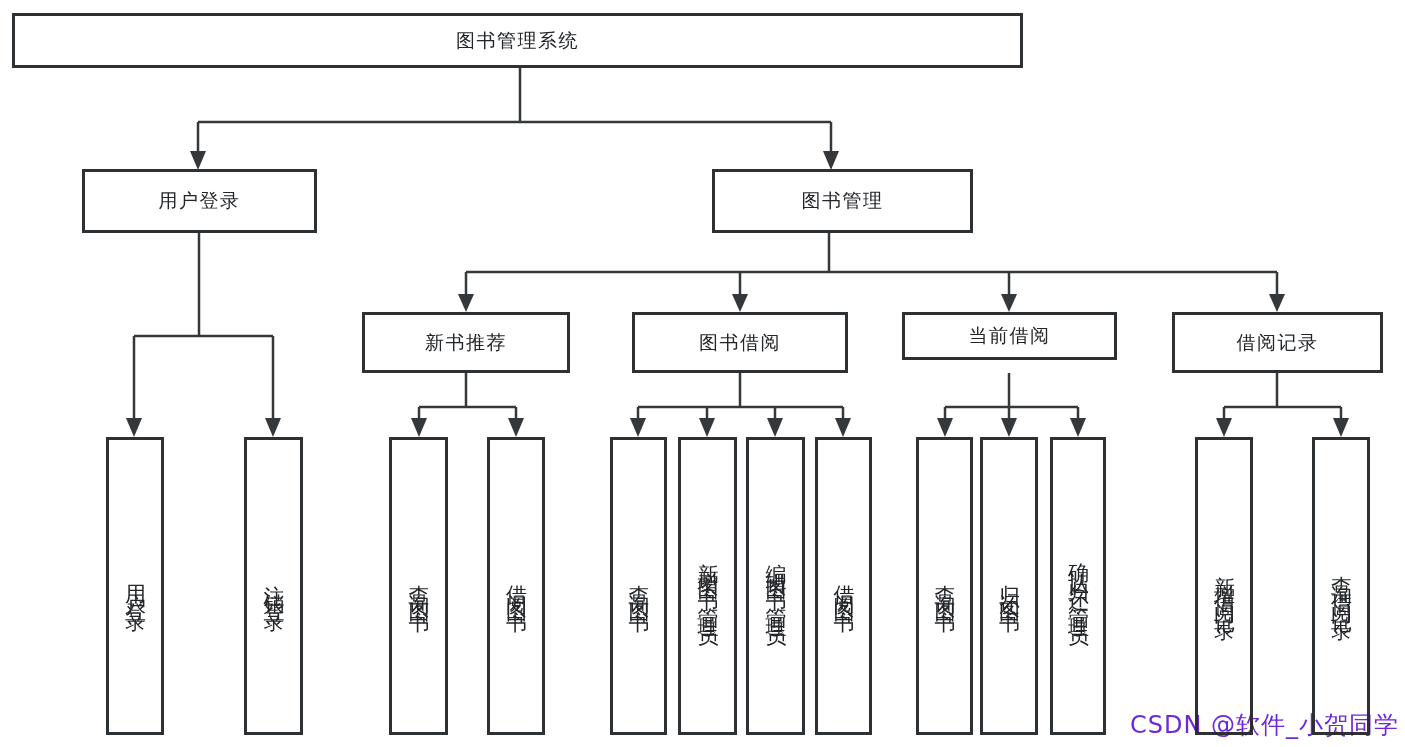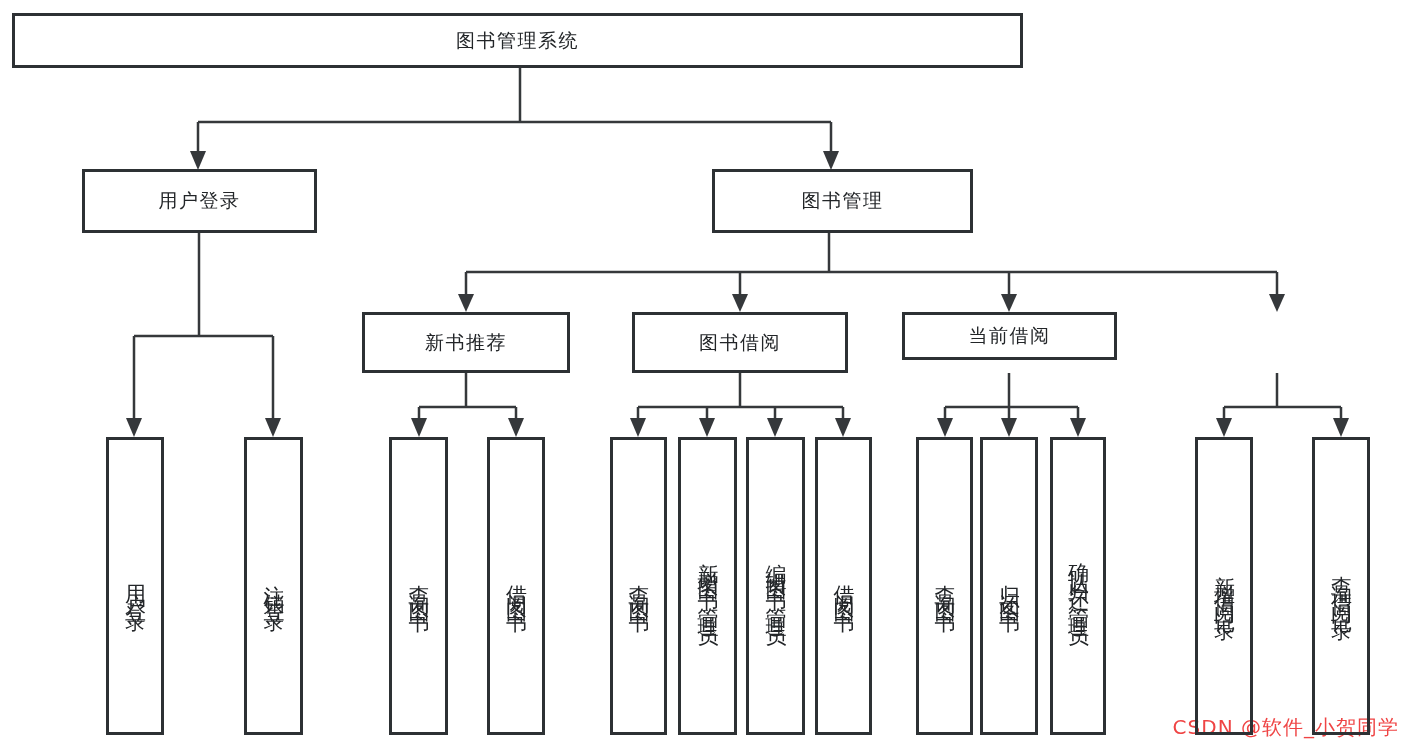--- a/index.html
+++ b/index.html
@@ -13,21 +13,21 @@
     border:3px solid #2d3134;display:flex;align-items:center;justify-content:center;
     z-index:1;
   }
   .node.h span{font-size:19px;letter-spacing:1.5px;white-space:nowrap;}
   .node.v span{
     writing-mode:vertical-rl;text-orientation:mixed;
     font-size:21px;letter-spacing:9px;line-height:1;white-space:nowrap;
   }
   #watermark{
     position:absolute;right:6px;bottom:6px;z-index:3;
-    font-size:20px;letter-spacing:1px;color:#ef4444;mix-blend-mode:darken;
+    font-size:24px;letter-spacing:1px;color:#6d28d9;mix-blend-mode:darken;
     white-space:nowrap;
   }
 </style>
 </head>
 <body>
 
 <div id="stage">
 
   <svg id="wires" width="1405" height="747" viewBox="0 0 1405 747" aria-hidden="true">
     <g stroke="#35383b" stroke-width="2.5" fill="none">
@@ -85,20 +85,23 @@
 
   <div class="node h" style="left:362px;top:312px;width:208px;height:61px">
     <span>新书推荐</span>
   </div>
   <div class="node h" style="left:632px;top:312px;width:216px;height:61px">
     <span>图书借阅</span>
   </div>
   <div class="node h" style="left:902px;top:312px;width:215px;height:48px">
     <span>当前借阅</span>
   </div>
+  <div class="node h" style="left:1172px;top:312px;width:211px;height:61px">
+    <span>借阅记录</span>
+  </div>
 
   <div class="node v" style="left:106px;top:437px;width:58px;height:298px">
     <span>用户登录</span>
   </div>
   <div class="node v" style="left:244px;top:437px;width:59px;height:298px">
     <span>注销登录</span>
   </div>
 
   <div class="node v" style="left:389px;top:437px;width:59px;height:298px">
     <span>查询图书</span>

